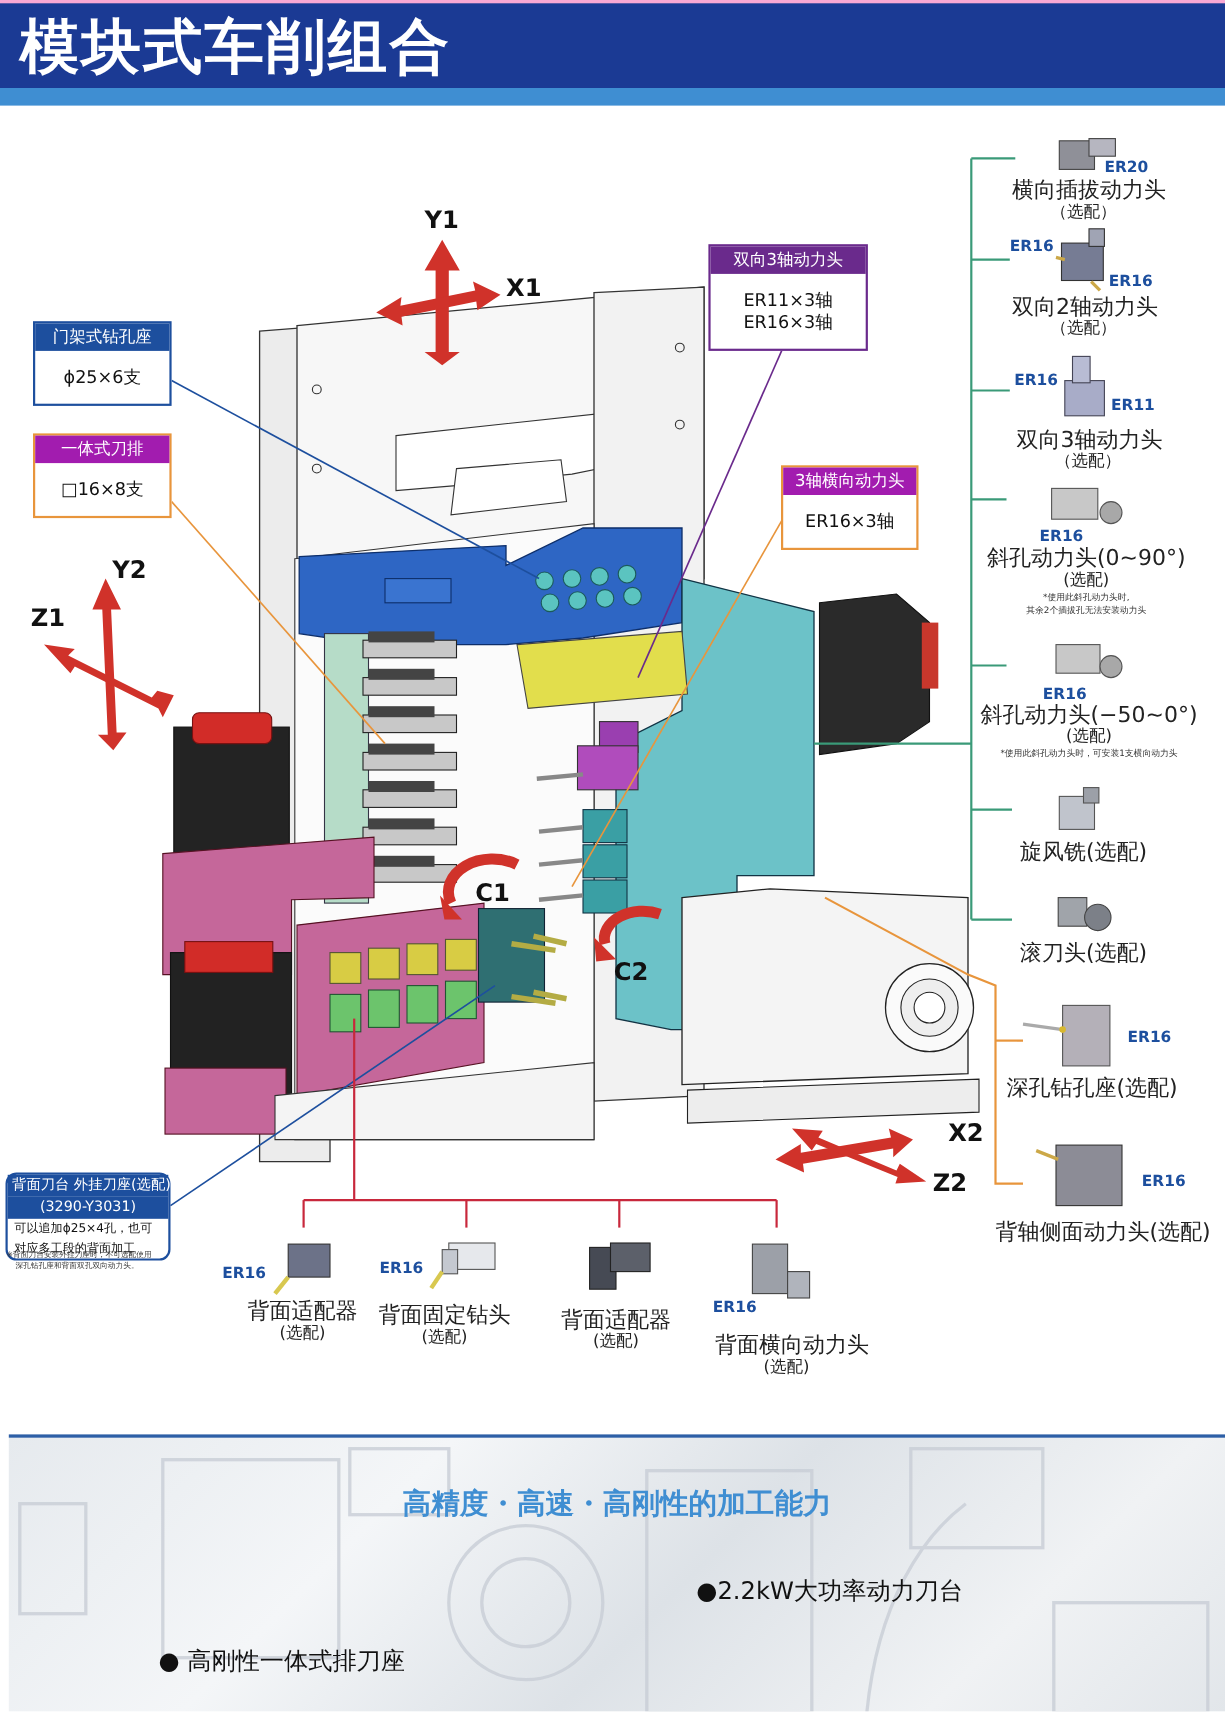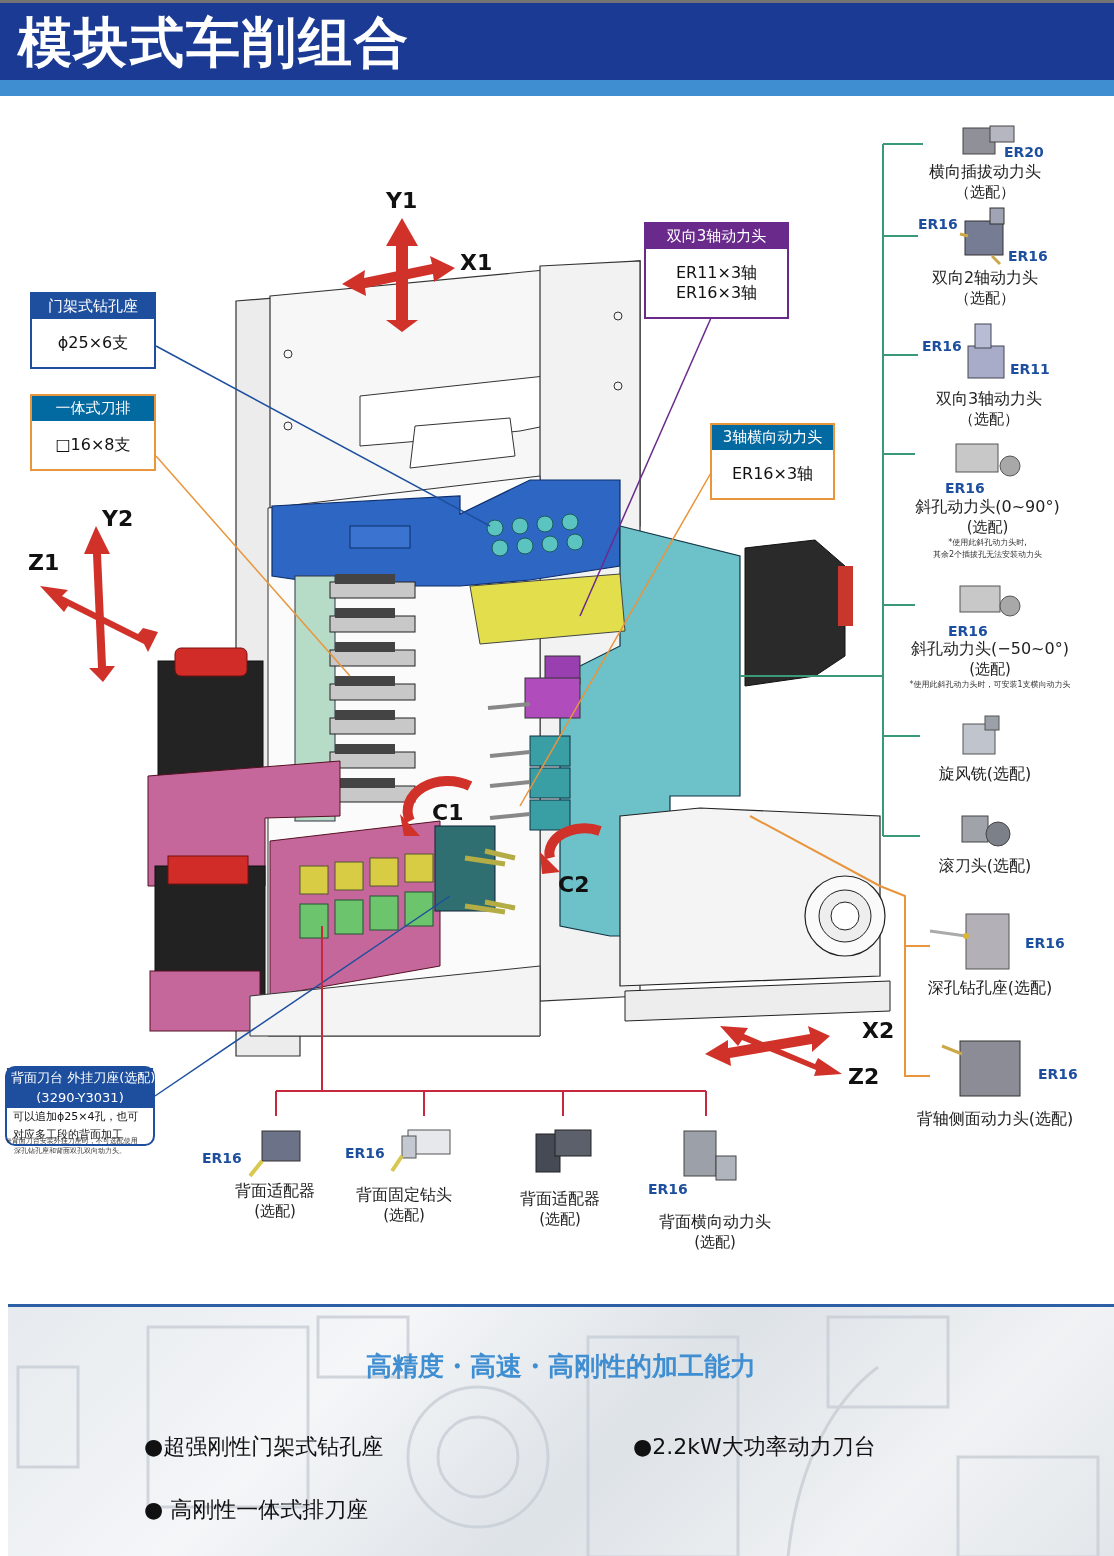--- a/index.html
+++ b/index.html
@@ -1,37 +1,37 @@
 <!DOCTYPE html>
 <html><head>
 <meta charset="utf-8">
 <style>
   * { box-sizing: border-box; margin: 0; padding: 0; }
   body { width: 1114px; height: 1556px; background: #ffffff; font-family: "DejaVu Sans", sans-serif; position: relative; overflow: hidden; color: #222; }
-  .header { position: absolute; left: 0; top: 0; width: 1114px; height: 80px; background: #1b3a94; border-top: 3px solid #737373; }
+  .header { position: absolute; left: 0; top: 0; width: 1114px; height: 80px; background: #1b3a94; border-top: 3px solid #f9a8d4; }
   .header-title { position: absolute; left: 18px; top: 4px; font-size: 54px; font-weight: bold; color: #ffffff; letter-spacing: 2px; font-family: "DejaVu Sans", sans-serif; }
   .header-strip { position: absolute; left: 0; top: 80px; width: 1114px; height: 16px; background: #3f8ed2; }
 
   .diagram { position: absolute; left: 0; top: 96px; width: 1114px; height: 1200px; }
   svg.machine { position: absolute; left: 0; top: 0; }
 
   .callout { position: absolute; border: 2px solid; background: #fff; text-align: center; }
   .callout .ct { color: #fff; font-size: 15px; padding: 3px 6px; white-space: nowrap; }
   .callout .cv { color: #111; font-size: 16px; padding: 14px 6px; line-height: 20px; white-space: nowrap; }
   .c-blue { border-color: #1d4f9e; } .c-blue .ct { background: #1d4f9e; }
-  .c-orange { border-color: #e8953c; } .c-orange .ct { background: #0369a1; }
+  .c-orange { border-color: #e8953c; } .c-orange .ct { background: #a21caf; }
   .c-purple { border-color: #6a2a8c; } .c-purple .ct { background: #6a2a8c; }
   .c-back { border-color: #1d4f9e; } .c-back .ct { background: #1d4f9e; font-size: 13px; line-height: 16px; padding: 2px 4px; }
   .c-back .cv { font-size: 11px; line-height: 14px; text-align: left; padding: 2px 6px; }
   .note { position: absolute; font-size: 7px; color: #333; line-height: 10px; }
 
   .axis { position: absolute; font-size: 22px; color: #111; font-weight: bold; }
 
   .opt { position: absolute; text-align: center; }
-  .opt .name { font-size: 16px; color: #222; line-height: 20px; white-space: nowrap; }
+  .opt .name { font-size: 20px; color: #222; line-height: 20px; white-space: nowrap; }
   .opt .sub { font-size: 15px; color: #222; line-height: 20px; }
   .opt .small { font-size: 8px; color: #333; line-height: 12px; white-space: nowrap; }
   .er { position: absolute; font-size: 14px; color: #1d4f9e; font-weight: bold; white-space: nowrap; }
 
   .bottom { position: absolute; left: 8px; top: 1304px; width: 1106px; height: 252px; background: linear-gradient(135deg, #e6eaee 0%, #f4f6f8 30%, #dde2e7 55%, #f0f2f4 80%, #e2e6ea 100%); border-top: 3px solid #2d5fa6; overflow: hidden; }
   .bottom-bg { position: absolute; left: 0; top: 0; }
   .slogan { position: absolute; left: 0; width: 1106px; top: 42px; text-align: center; font-size: 26px; font-weight: bold; color: #3f8ed2; }
   .feature { position: absolute; font-size: 22px; color: #111; white-space: nowrap; }
 </style>
 </head>
@@ -378,16 +378,15 @@
       <circle cx="470" cy="150" r="70"></circle>
       <circle cx="470" cy="150" r="40"></circle>
       <rect x="580" y="30" width="150" height="220"></rect>
       <path d="M780,250 C790,150 830,90 870,60"></path>
       <rect x="820" y="10" width="120" height="90"></rect>
       <rect x="950" y="150" width="140" height="100"></rect>
       <rect x="10" y="60" width="60" height="100"></rect>
     </g>
   </svg>
   <div class="slogan">高精度・高速・高刚性的加工能力</div>
-  <div class="feature" style="left:136px;top:125px;">●超强刚性门架式钻孔座</div>
   <div class="feature" style="left:625px;top:125px;">●2.2kW大功率动力刀台</div>
   <div class="feature" style="left:136px;top:188px;">● 高刚性一体式排刀座</div>
 </div>
 
 </body></html>

